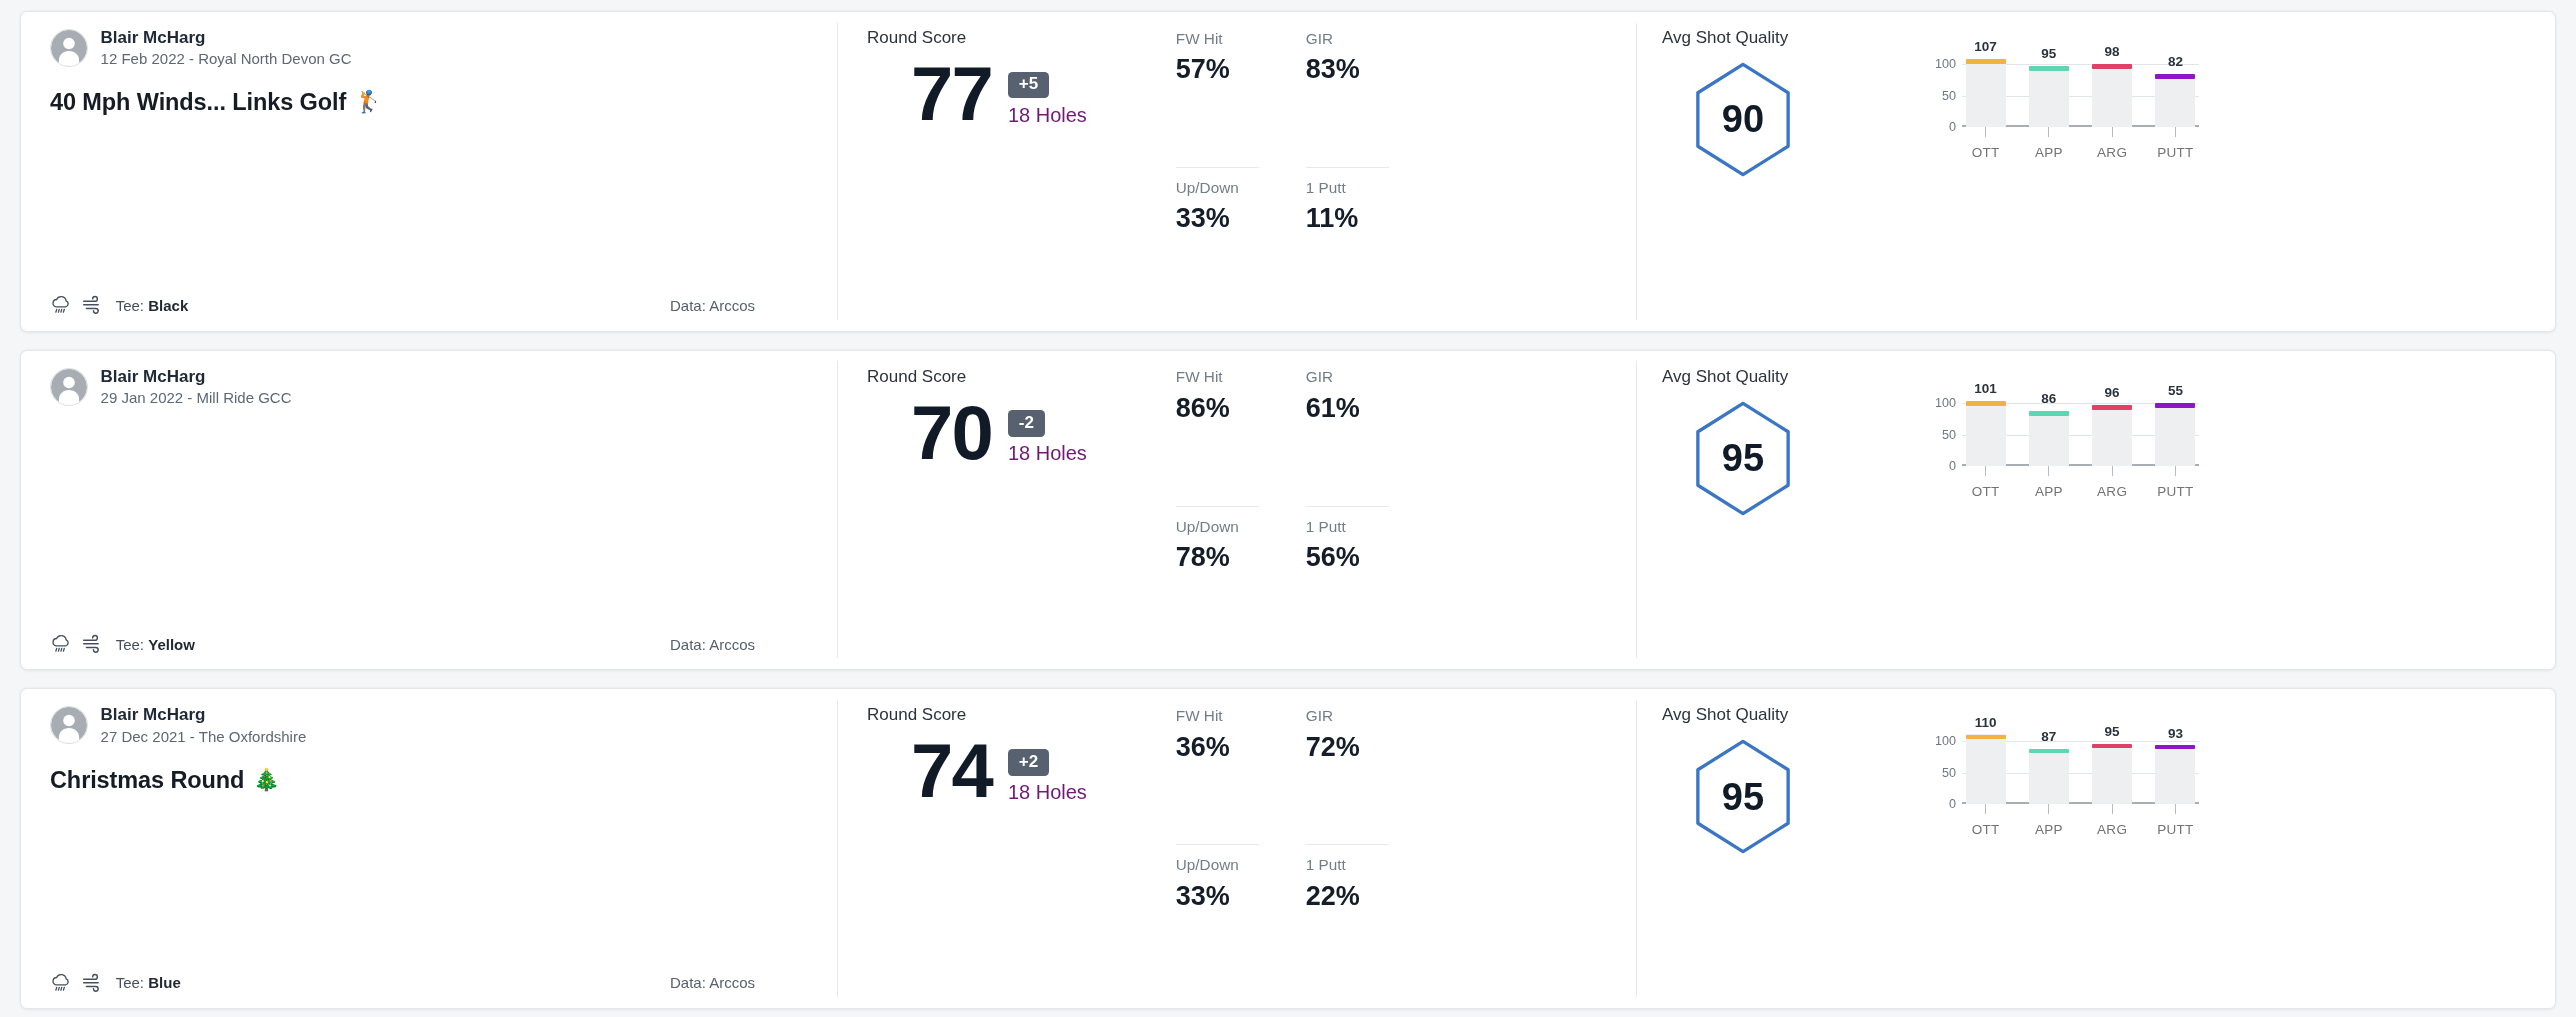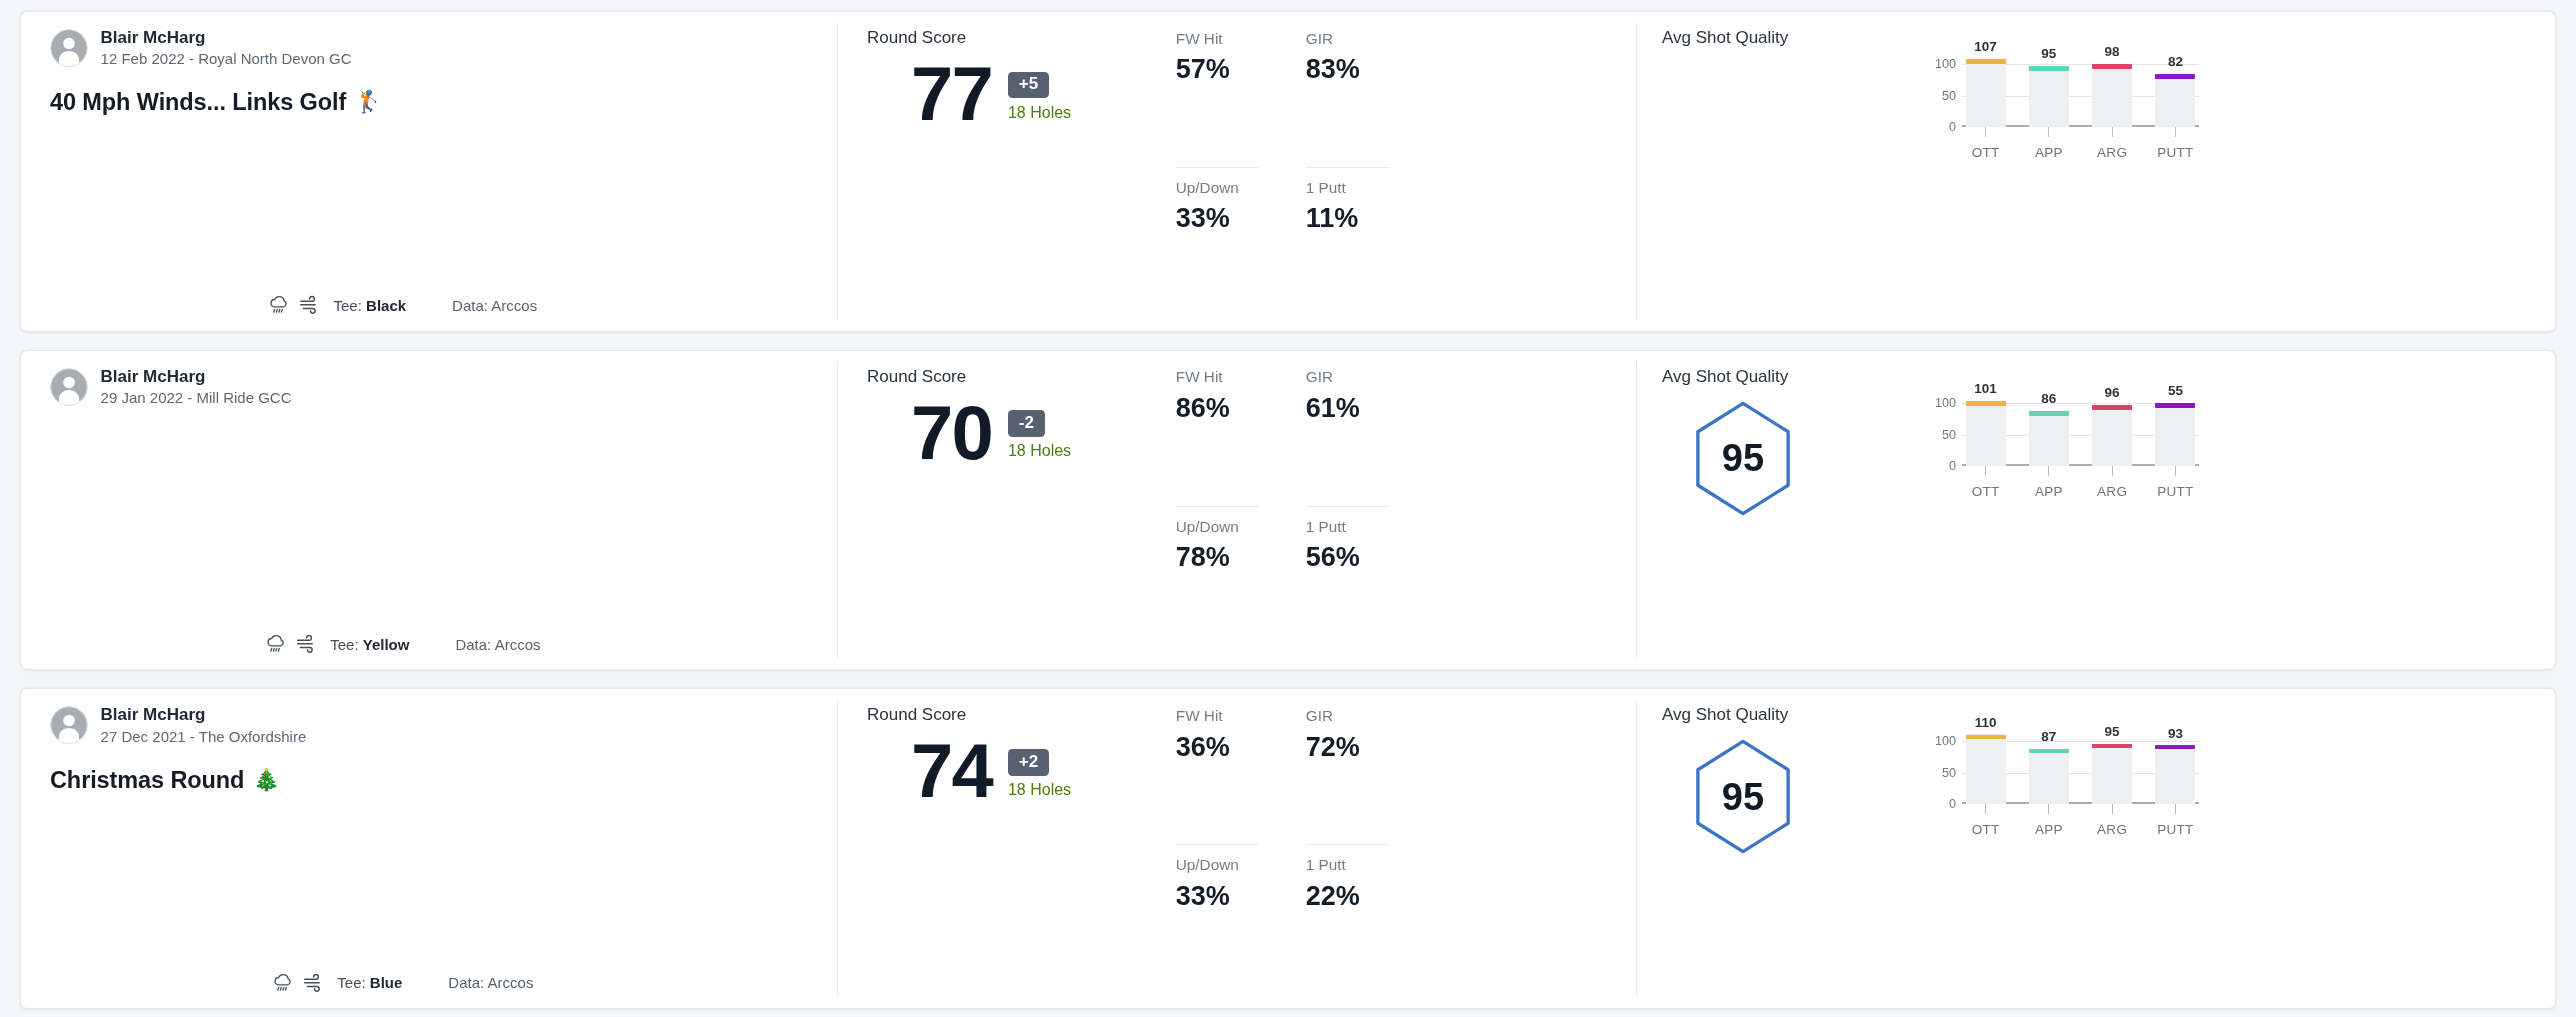--- a/index.html
+++ b/index.html
@@ -75,21 +75,21 @@
     line-height: 1.2;
     display: flex;
     align-items: center;
     gap: 9px;
   }
   .round-title .title-emoji { font-size: 21.7px; }
   .card-footer {
     margin-top: auto;
     display: flex;
     align-items: center;
-    justify-content: center;
+    justify-content: space-between;
     padding-right: 54px;
     gap: 46px;
   }
   .footer-left { display: flex; align-items: center; gap: 8px; }
   .wx-icon { display: flex; align-items: center; color: #46505c; }
   .tee-text { font-size: 15px; color: #46505c; margin-left: 3.6px; }
   .tee-text b { color: #1f2833; font-weight: 700; }
   .data-src { font-size: 15px; color: #58616c; }
 
   
@@ -129,21 +129,21 @@
   .score-diff {
     align-self: flex-start;
     background: #576170;
     color: #ffffff;
     font-size: 17px;
     font-weight: 700;
     border-radius: 4.5px;
     padding: 3.6px 10.8px 4.5px 10.8px;
     line-height: 1.1;
   }
-  .score-holes { font-size: 16px; color: #4d7c0f; white-space: nowrap; }
+  .score-holes { font-size: 20px; color: #701a75; white-space: nowrap; }
 
   .stats-grid {
     display: grid;
     grid-template-columns: 83px 83px;
     column-gap: 47px;
     row-gap: 0;
     padding-top: 1.8px;
     margin-left: 10.8px;
   }
   .stat-cell { padding-bottom: 9px; }
@@ -311,20 +311,26 @@
           </div>
           <div class="stat-cell">
             <div class="stat-key">1 Putt</div>
             <div class="stat-val">11%</div>
           </div>
         </div>
       </div>
       <div class="col-right">
         <div class="quality-block">
           <div class="block-label">Avg Shot Quality</div>
+          <div class="hex-wrap">
+            <svg viewBox="0 0 120 140" width="162" height="117">
+              <path d="M60 4 L114 38 L114 102 L60 136 L6 102 L6 38 Z" fill="#ffffff" stroke="#3a76c4" stroke-width="4" stroke-linejoin="round"></path>
+            </svg>
+            <div class="hex-value">90</div>
+          </div>
         </div>
         <div class="chart">
           <div class="chart-inner">
             <div class="y-axis">
               <div class="y-tick" style="top: 16px;">100</div>
               <div class="y-tick" style="top: 48px;">50</div>
               <div class="y-tick" style="top: 79px;">0</div>
             </div>
             <div class="plot">
               <div class="gridline" style="top: 16px;"></div>

